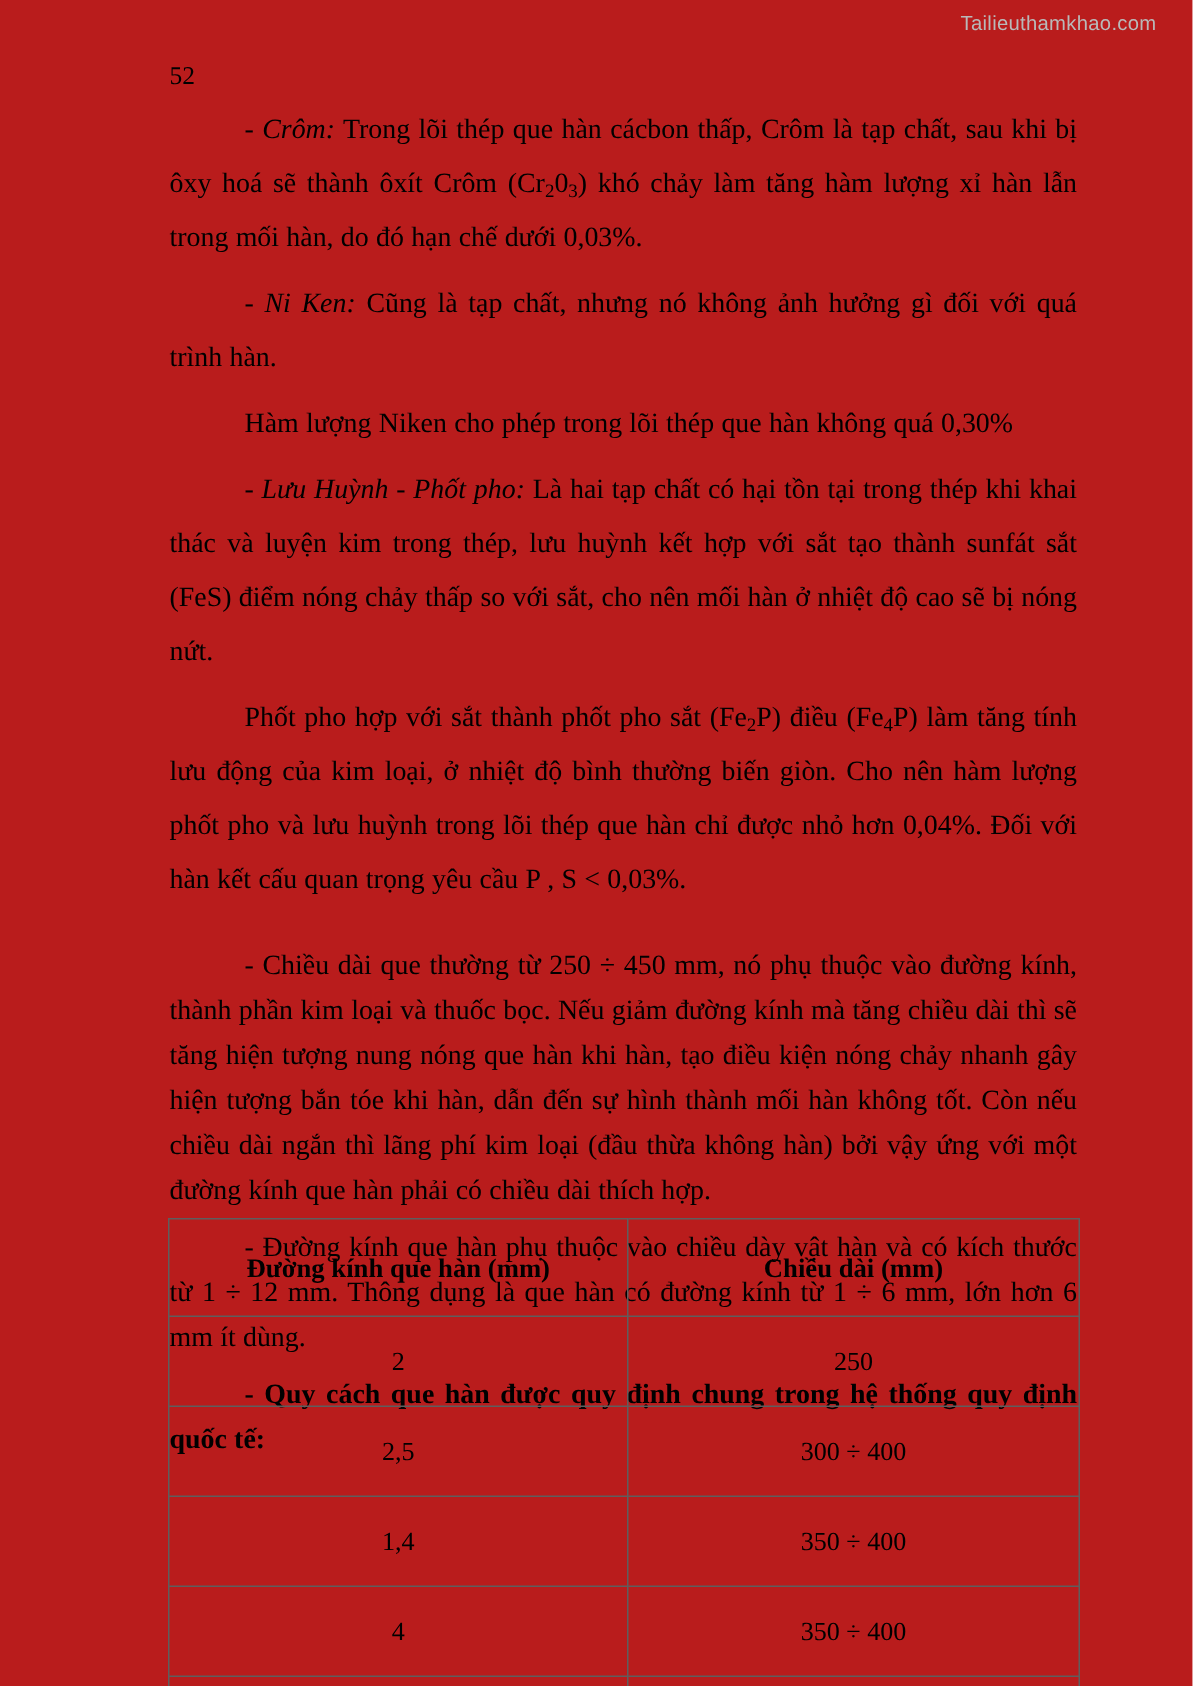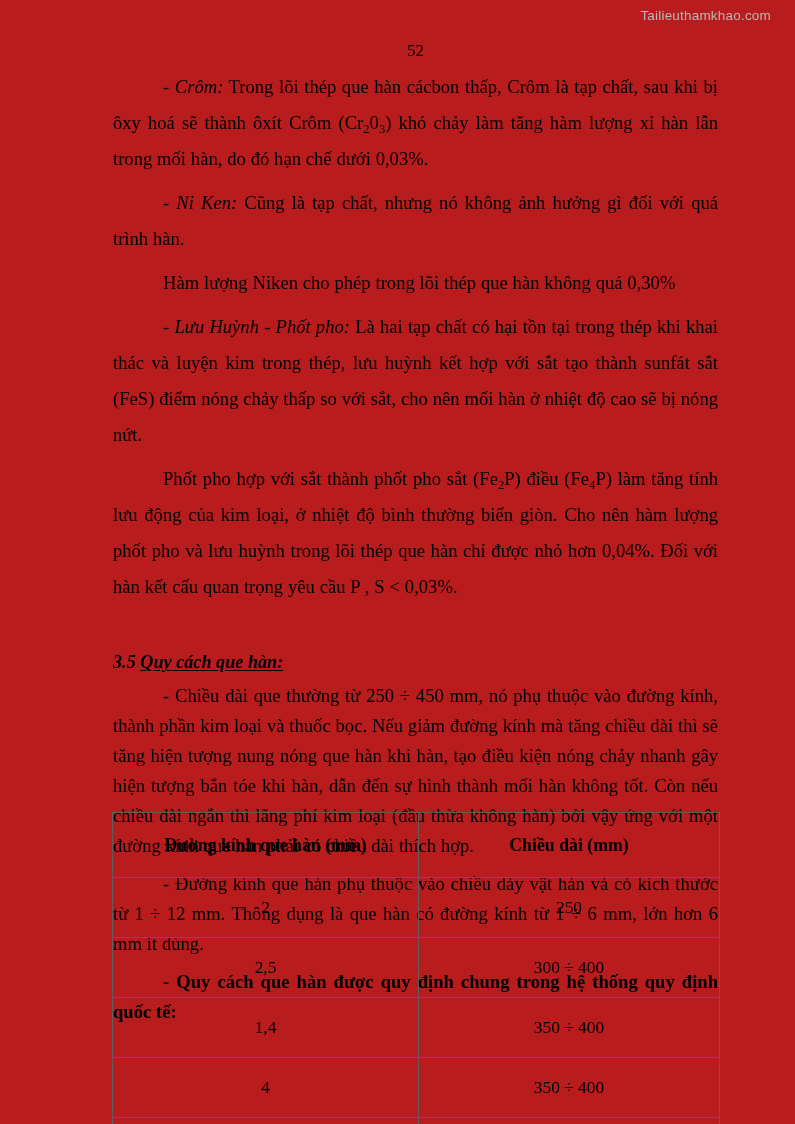--- a/index.html
+++ b/index.html
@@ -39,21 +39,21 @@
 
   
   .content {
     position: absolute;
     left: 113px;
     top: 40px;
     width: 605px;
   }
 
   .page-number {
-    text-align: center;
+    text-align: left;
     font-size: 17px;
     line-height: 22px;
     margin: 0 0 7px 0;
   }
 
   p.para {
     margin: 0 0 2px 0;
     font-size: 18.6px;
     line-height: 36px;
     text-align: justify;
@@ -155,23 +155,20 @@
     </p>
 
     <div class="gap-sm"></div>
 
     <p class="para">
       <span> Phốt pho hợp với sắt thành phốt pho sắt (Fe</span><sub>2</sub><span>P) điều (Fe</span><sub>4</sub><span>P) làm tăng tính lưu động của kim loại, ở nhiệt độ bình thường biến giòn. Cho nên hàm lượng phốt pho và lưu huỳnh trong lõi thép que hàn chỉ được nhỏ hơn 0,04%. Đối với hàn kết cấu quan trọng yêu cầu P , S &lt; 0,03%.</span>
     </p>
 
     <div class="gap-lg"></div>
 
-    <h2 class="section-heading">
-      <span>3.5 </span><span class="u">Quy cách que hàn:</span>
-    </h2>
 
     <p class="para tight">
       <span>- Chiều dài que thường từ 250 ÷ 450 mm, nó phụ thuộc vào đường kính, thành phần kim loại và thuốc bọc. Nếu giảm đường kính mà tăng chiều dài thì sẽ tăng hiện tượng nung nóng que hàn khi hàn, tạo điều kiện nóng chảy nhanh gây hiện tượng bắn tóe khi hàn, dẫn đến sự hình thành mối hàn không tốt. Còn nếu chiều dài ngắn thì lãng phí kim loại (đầu thừa không hàn) bởi vậy ứng với một đường kính que hàn phải có chiều dài thích hợp.</span>
     </p>
 
     <div class="gap-sm"></div>
 
     <p class="para tight">
       <span>- Đường kính que hàn phụ thuộc vào chiều dày vật hàn và có kích thước từ 1 ÷ 12 mm. Thông dụng là que hàn có đường kính từ 1 ÷ 6 mm, lớn hơn 6 mm ít dùng.</span>
     </p>

